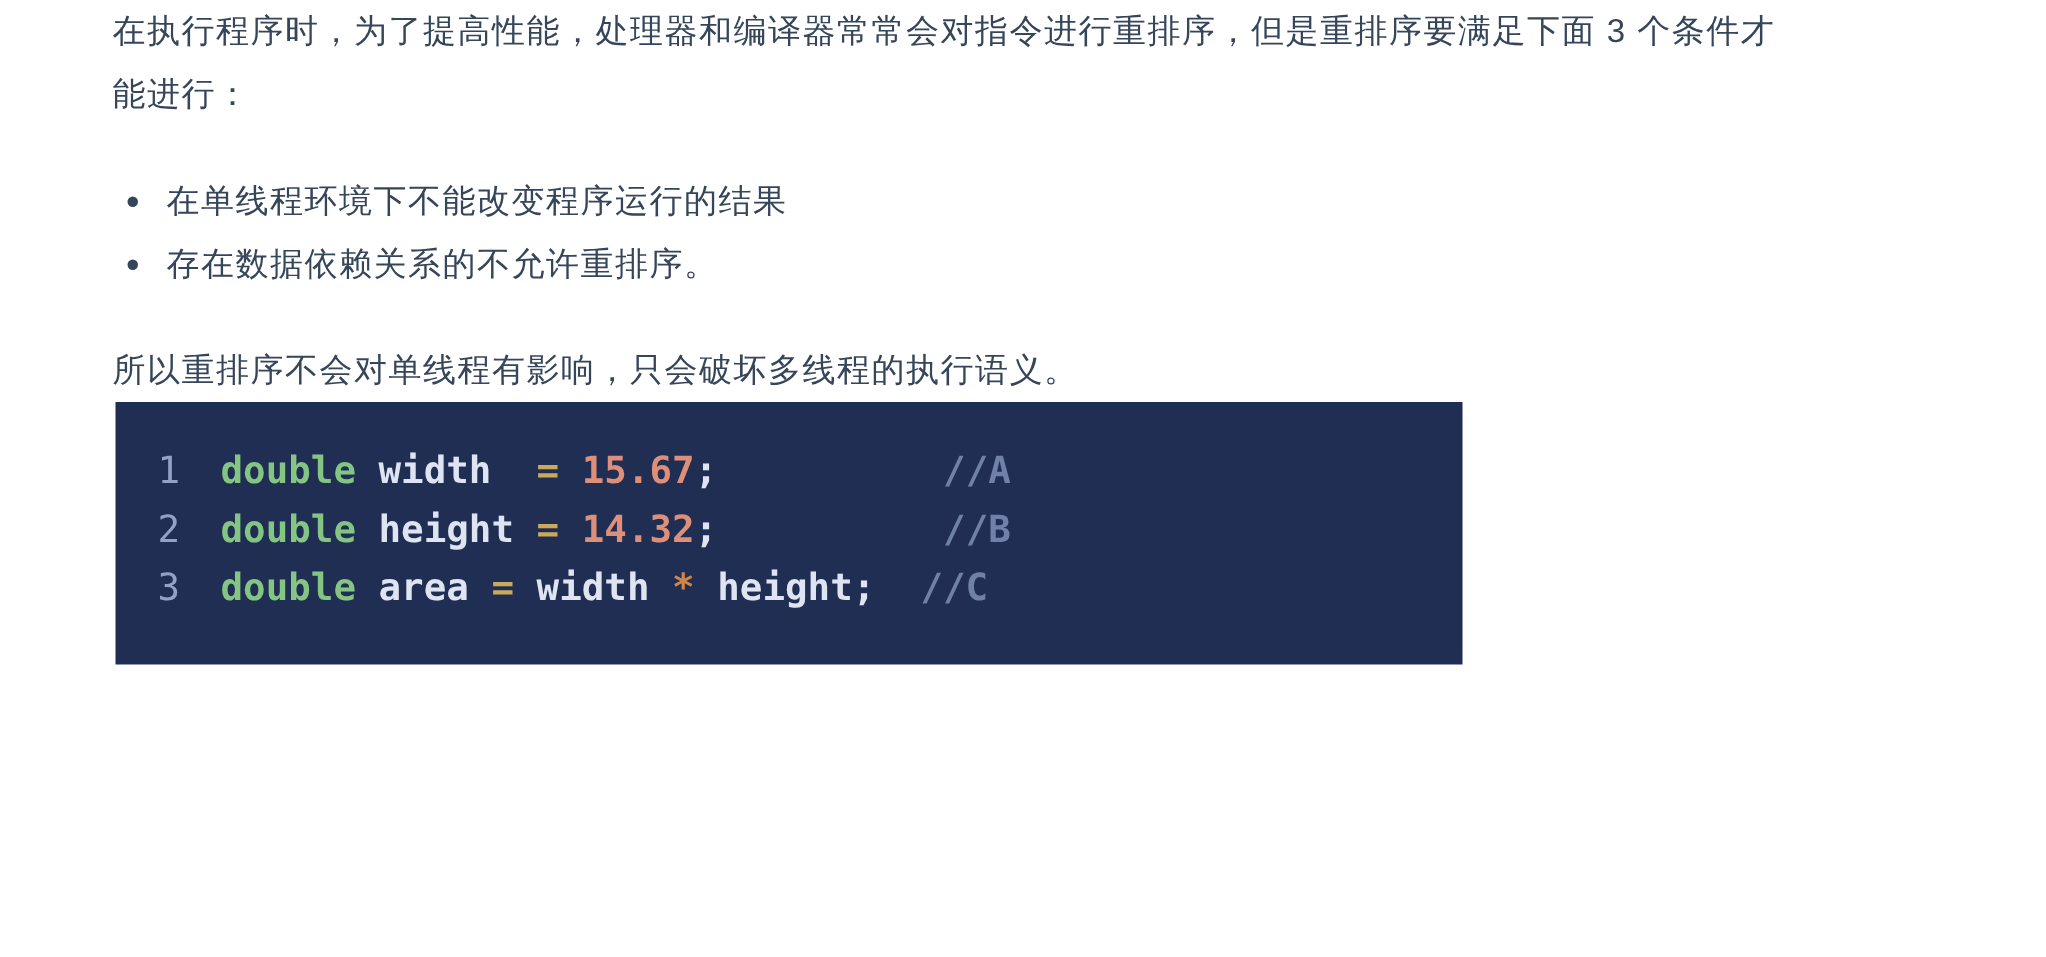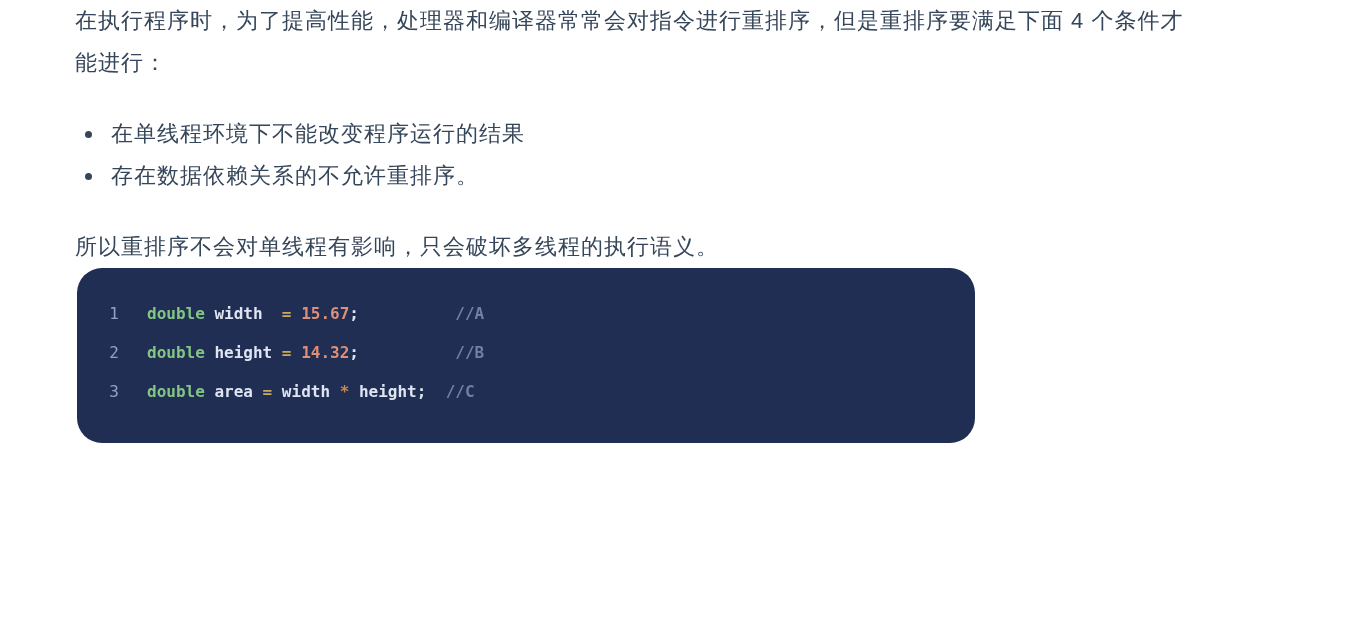--- a/index.html
+++ b/index.html
@@ -35,43 +35,42 @@
   .p-example    { margin-bottom: 12px; }
 
   .code-block {
     box-sizing: border-box;
     width: 898px;
     height: 175px;
     margin-left: 2px;
     background: #1f2e52;
     padding: 26px 0 32px 28px;
     font-family: "DejaVu Sans Mono", monospace;
-    font-size: 16px;
+    font-size: 25px;
     font-weight: bold;
     letter-spacing: 0;
-    border-radius: 25px;
   }
   .code-line {
     height: 39px;
     line-height: 39px;
     white-space: pre;
   }
   .code-line .ln {
     display: inline-block;
     width: 14px;
     text-align: right;
     margin-right: 28px;
     font-weight: normal;
   }
 </style>
 </head>
 <body style="color: rgb(54, 70, 90); background: rgb(255, 255, 255);">
 
 <div class="article">
-  <p class="p-intro">在执行程序时，为了提高性能，处理器和编译器常常会对指令进行重排序，但是重排序要满足下面 4 个条件才能进行：</p>
+  <p class="p-intro">在执行程序时，为了提高性能，处理器和编译器常常会对指令进行重排序，但是重排序要满足下面 3 个条件才能进行：</p>
 
   <ul class="bullet-list">
     <li>在单线程环境下不能改变程序运行的结果</li>
     <li>存在数据依赖关系的不允许重排序。</li>
   </ul>
 
   <p class="p-conclusion">所以重排序不会对单线程有影响，只会破坏多线程的执行语义。</p>
 
 
   <div class="code-block" style="background: rgb(31, 46, 82);">

